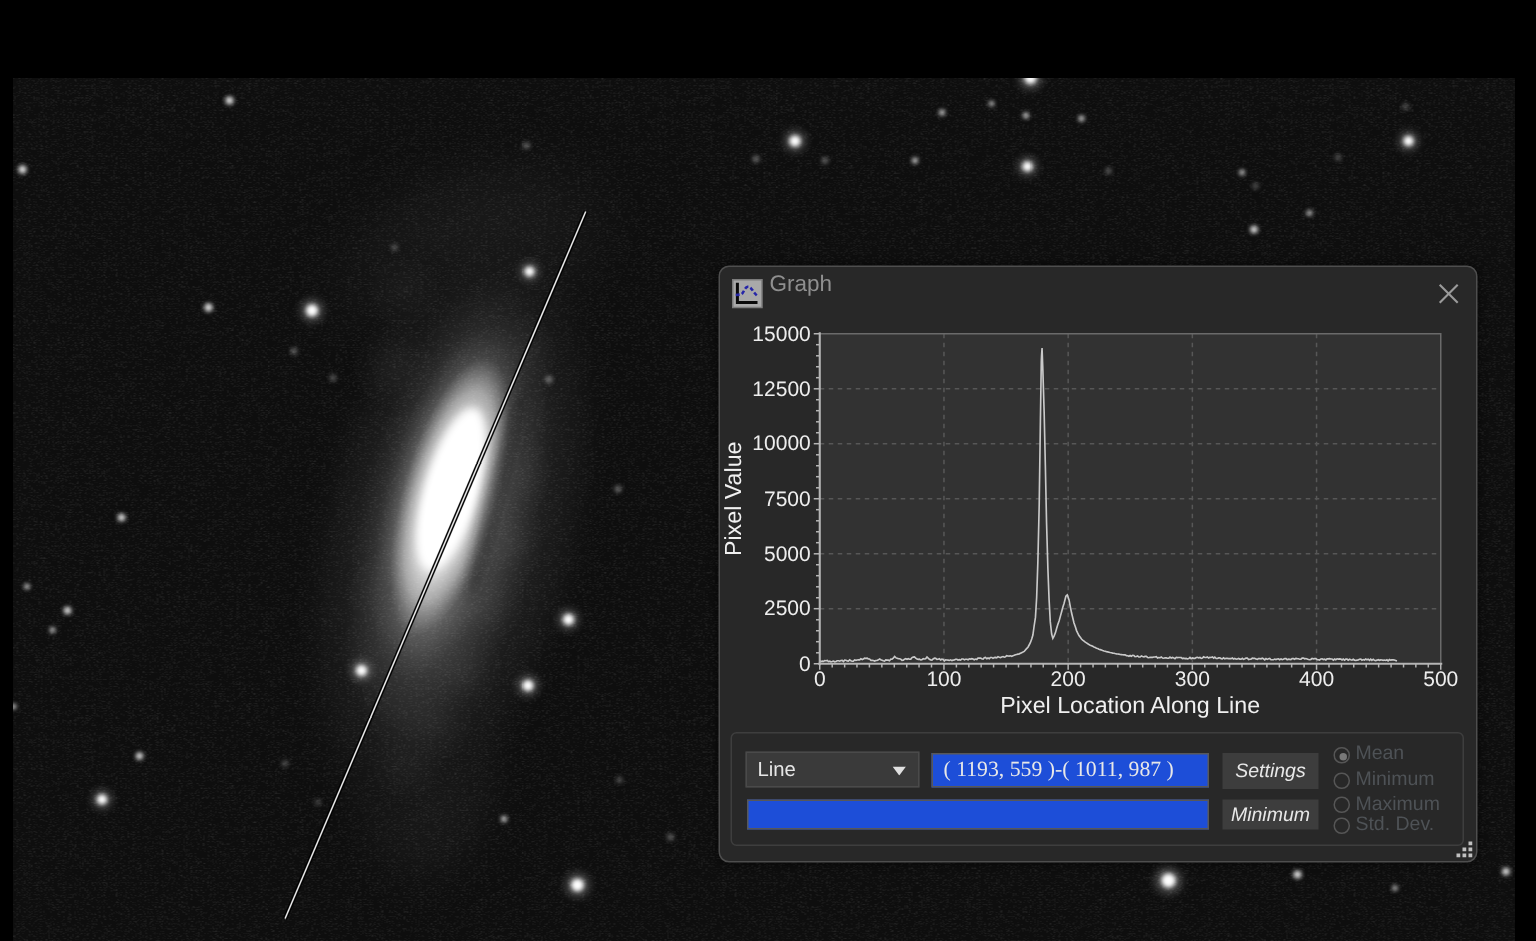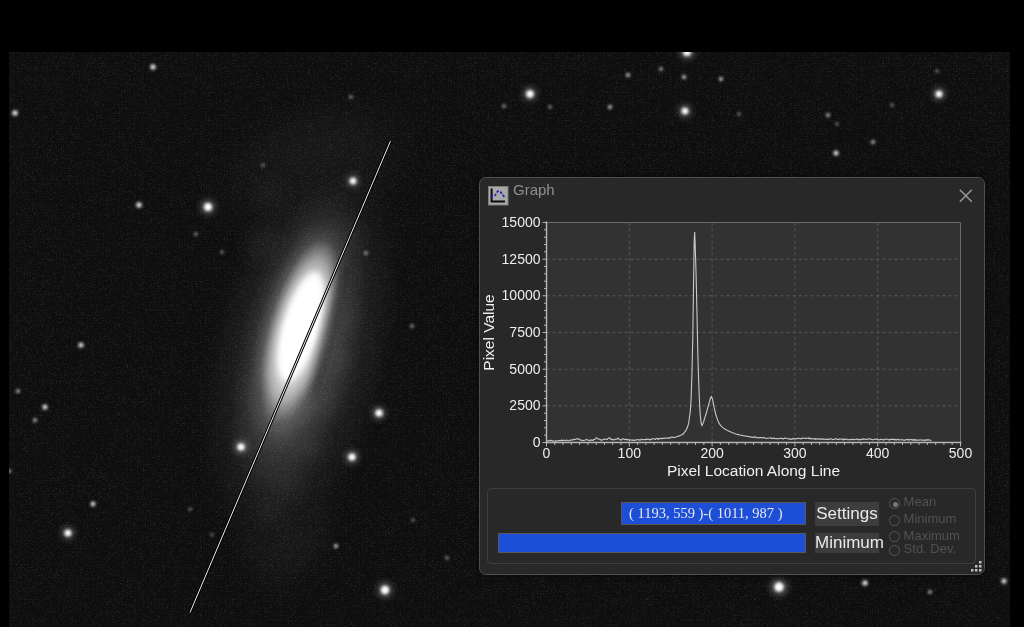--- a/index.html
+++ b/index.html
@@ -2,21 +2,21 @@
 <html><head><meta charset="utf-8"><style>
 html,body{margin:0;padding:0;background:#000;}
 *{box-sizing:border-box;font-family:"Liberation Sans",sans-serif;}
 #stage{position:relative;width:1024px;height:627px;background:#000;overflow:hidden;margin-top:44px;}
 #dlg{position:absolute;left:479px;top:133px;width:506px;height:398px;background:#282828;
 border:1px solid #4e4e4e;border-radius:7px;box-shadow:0 0 6px rgba(0,0,0,0.6);}
 .ttl{position:absolute;left:33px;top:3px;font-size:15px;color:#8f8f8f;}
 .grp{position:absolute;left:7px;top:310px;width:489px;height:76px;border:1px solid #3e3e3e;border-radius:4px;}
 .dd{position:absolute;left:17px;top:323px;width:116px;height:24px;background:#3a3a3a;border:1px solid #4a4a4a;color:#e6e6e6;font-size:13.5px;line-height:22px;padding-left:7px;}
 .fld{position:absolute;background:#1d4ed8;border:1px solid #585858;color:#e8e8e8;font-size:13.5px;}
-.btn{position:absolute;left:335px;width:64px;height:24px;background:#3d3d3d;color:#e8e8e8;font-size:17px;text-align:center;line-height:23px;}
+.btn{position:absolute;left:335px;width:64px;height:24px;background:#3d3d3d;color:#e8e8e8;font-size:13px;text-align:center;line-height:23px;font-style:italic;}
 .rad{position:absolute;left:409px;color:#4e5256;font-size:13px;line-height:13px;}
 .rc{display:inline-block;width:10.6px;height:10.6px;border:1.3px solid #565656;border-radius:50%;margin-right:4px;vertical-align:-2.5px;position:relative;}
 </style></head><body>
 <div id="stage">
 <svg width="1024" height="627" style="position:absolute;left:0;top:0">
 <defs>
 <radialGradient id="gh">
           <stop offset="0" stop-color="#313131"></stop>
           <stop offset="0.5" stop-color="#242424"></stop>
           <stop offset="0.8" stop-color="#171717" stop-opacity="0.8"></stop>
@@ -313,20 +313,23 @@
         <text x="66.5" y="257.6" fill="#ededed" font-size="14" text-anchor="middle">0</text>
         <text x="149.3" y="257.6" fill="#ededed" font-size="14" text-anchor="middle">100</text>
         <text x="232.1" y="257.6" fill="#ededed" font-size="14" text-anchor="middle">200</text>
         <text x="314.9" y="257.6" fill="#ededed" font-size="14" text-anchor="middle">300</text>
         <text x="397.7" y="257.6" fill="#ededed" font-size="14" text-anchor="middle">400</text>
         <text x="480.5" y="257.6" fill="#ededed" font-size="14" text-anchor="middle">500</text>
         <text x="273.5" y="275.5" fill="#f0f0f0" font-size="15.5" text-anchor="middle">Pixel Location Along Line</text>
         <text x="14" y="132.5" fill="#f0f0f0" font-size="15.5" text-anchor="middle" transform="rotate(-90 14 132.5)">Pixel Value</text>
       </svg>
 <div class="grp"></div>
+<div class="dd">Line<svg width="9" height="6" style="position:absolute;right:8px;top:9px">
+          <path d="M0 0 L9 0 L4.5 6 Z" fill="#e0e0e0"></path>
+        </svg></div>
 <div class="fld" style="left:141px;top:324px;width:185px;height:23px;line-height:21px;padding-left:7px;font-family:'Liberation Serif',serif;font-size:14.5px">( 1193, 559 )-( 1011, 987 )</div>
 <div class="btn" style="top:324px">Settings</div>
 <div class="fld" style="left:18px;top:355px;width:308px;height:20px"></div>
 <div class="btn" style="top:355px;height:20px;line-height:19px">Minimum</div>
 <div class="rad" style="top:317px"><span class="rc"><span style="position:absolute;left:2.8px;top:2.8px;width:5px;height:5px;border-radius:50%;background:#787878"></span></span>Mean</div>
 <div class="rad" style="top:334px"><span class="rc"></span>Minimum</div>
 <div class="rad" style="top:350.5px"><span class="rc"></span>Maximum</div>
 <div class="rad" style="top:364px"><span class="rc"></span>Std. Dev.</div>
 <svg width="14" height="14" style="position:absolute;right:1px;bottom:1px">
         <g fill="#c0c0c0">

